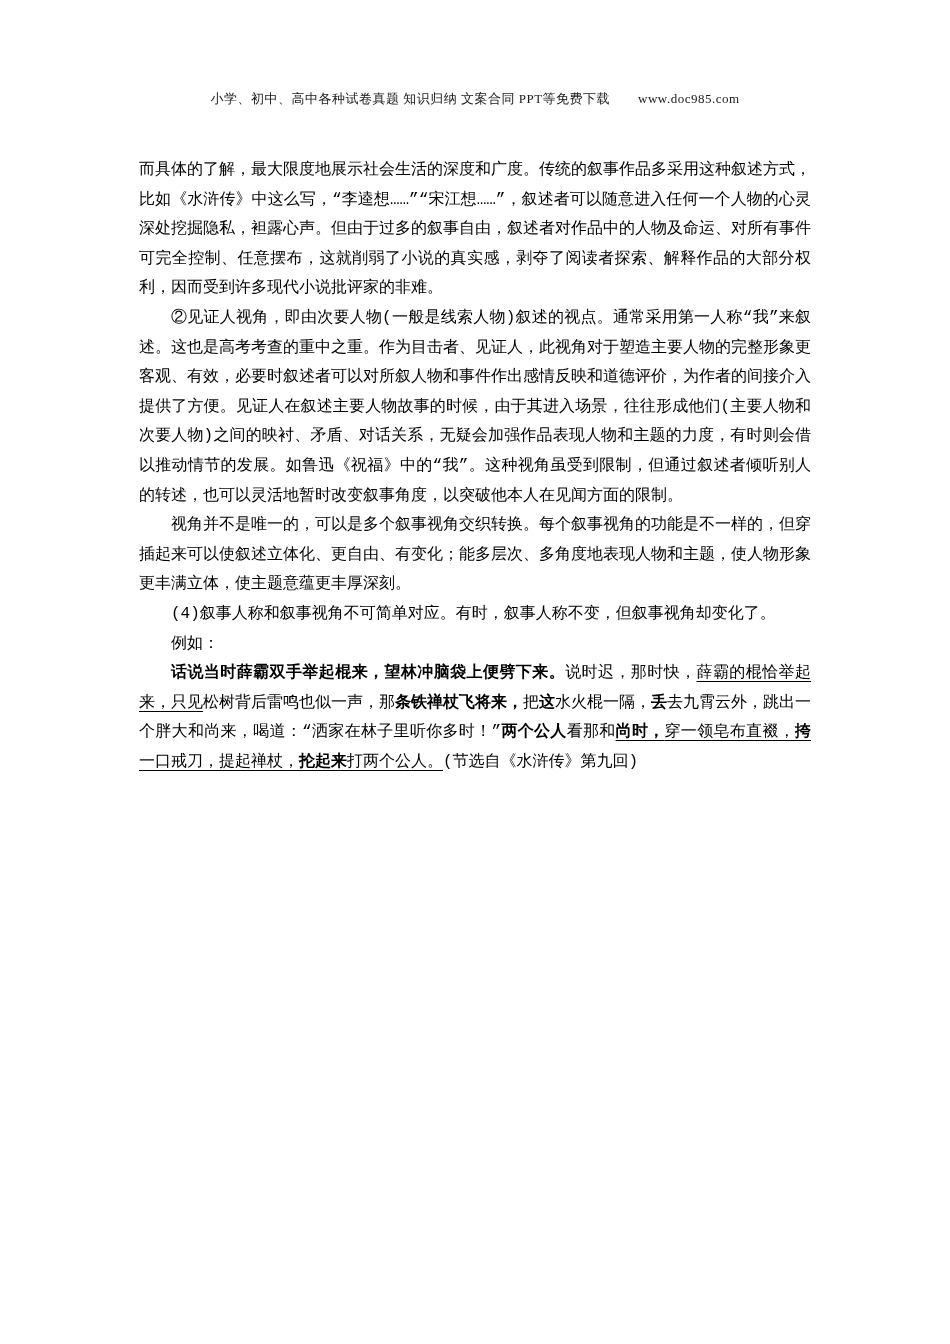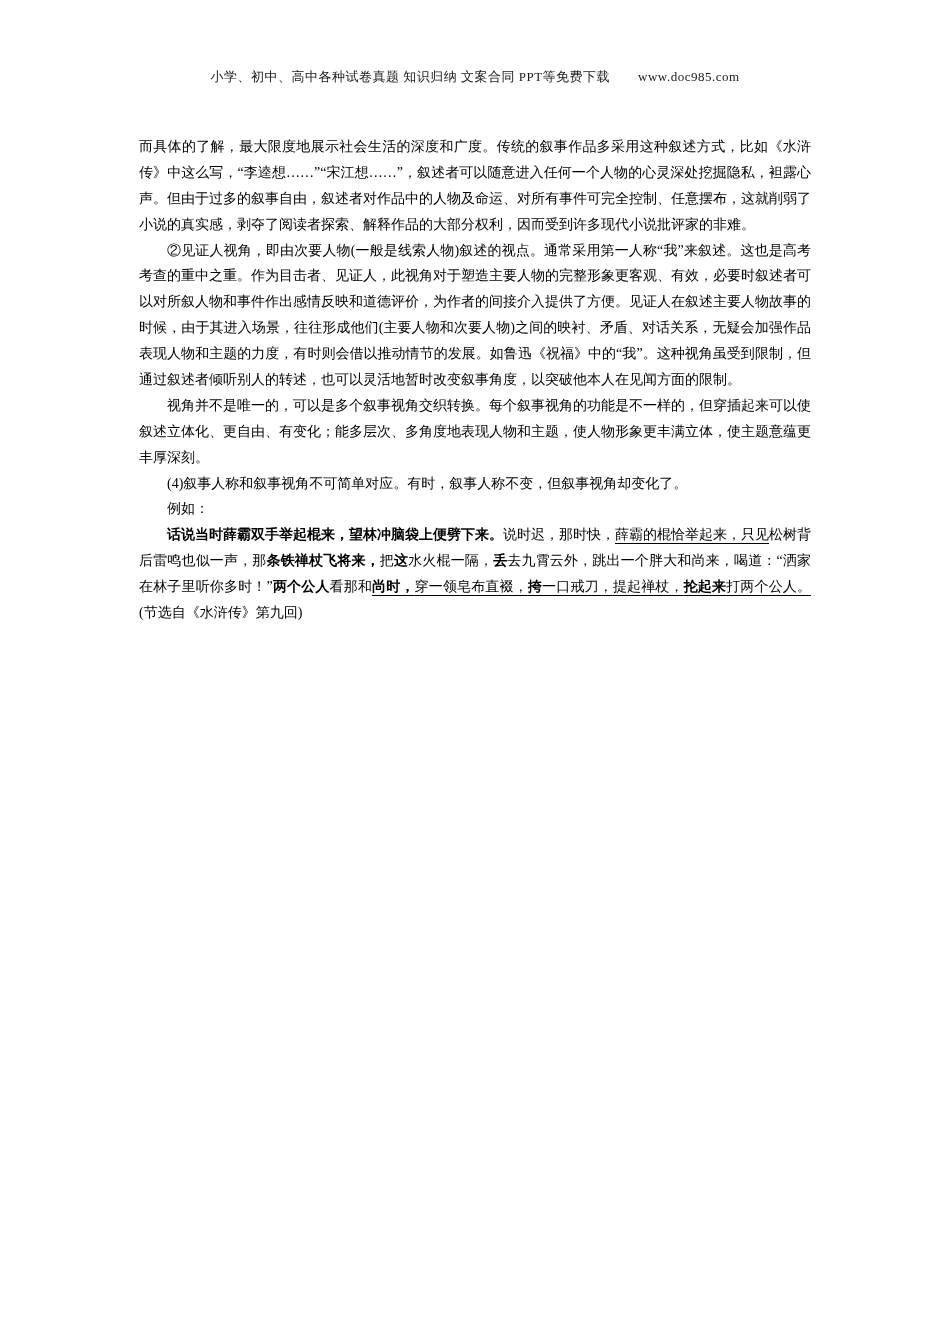--- a/index.html
+++ b/index.html
@@ -6,34 +6,35 @@
   .page{
     position:relative;
     width:950px;height:1344px;
     margin:0 auto;
     background:#ffffff;
     font-family:"Liberation Serif","DejaVu Serif",serif;
     color:#000;
     overflow:hidden;
   }
   .header{
-    padding-top:68px;
+    padding-top:90px;
     text-align:center;
     font-size:13px;
     color:#1a1a1a;
     letter-spacing:0.5px;
   }
   .header .gap{display:inline-block;width:28px;}
   .content{
     margin:48px 139px 0 139px;
-    font-size:14px;
+    font-size:16px;
     line-height:1.85;
     text-align:justify;
     text-justify:inter-ideograph;
     color:#000;
+    font-family:Liberation Mono, monospace;
   }
   .content p{margin:0;padding:0;}
   .indent{text-indent:2em;}
   .heading{font-weight:bold;}
   .b{font-weight:bold;}
   .u{text-decoration:underline;text-underline-offset:4px;}
 </style>
 </head>
 <body>
 

